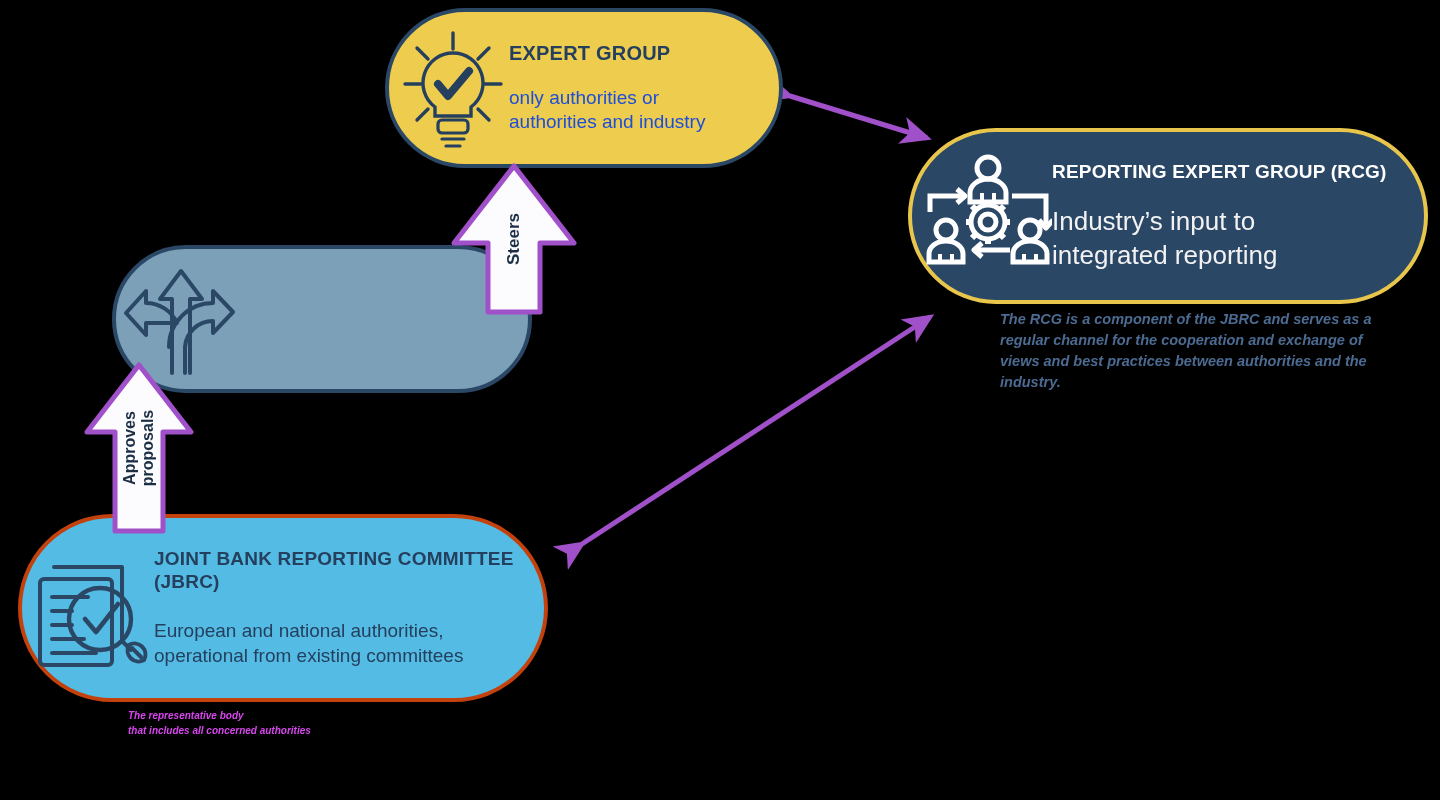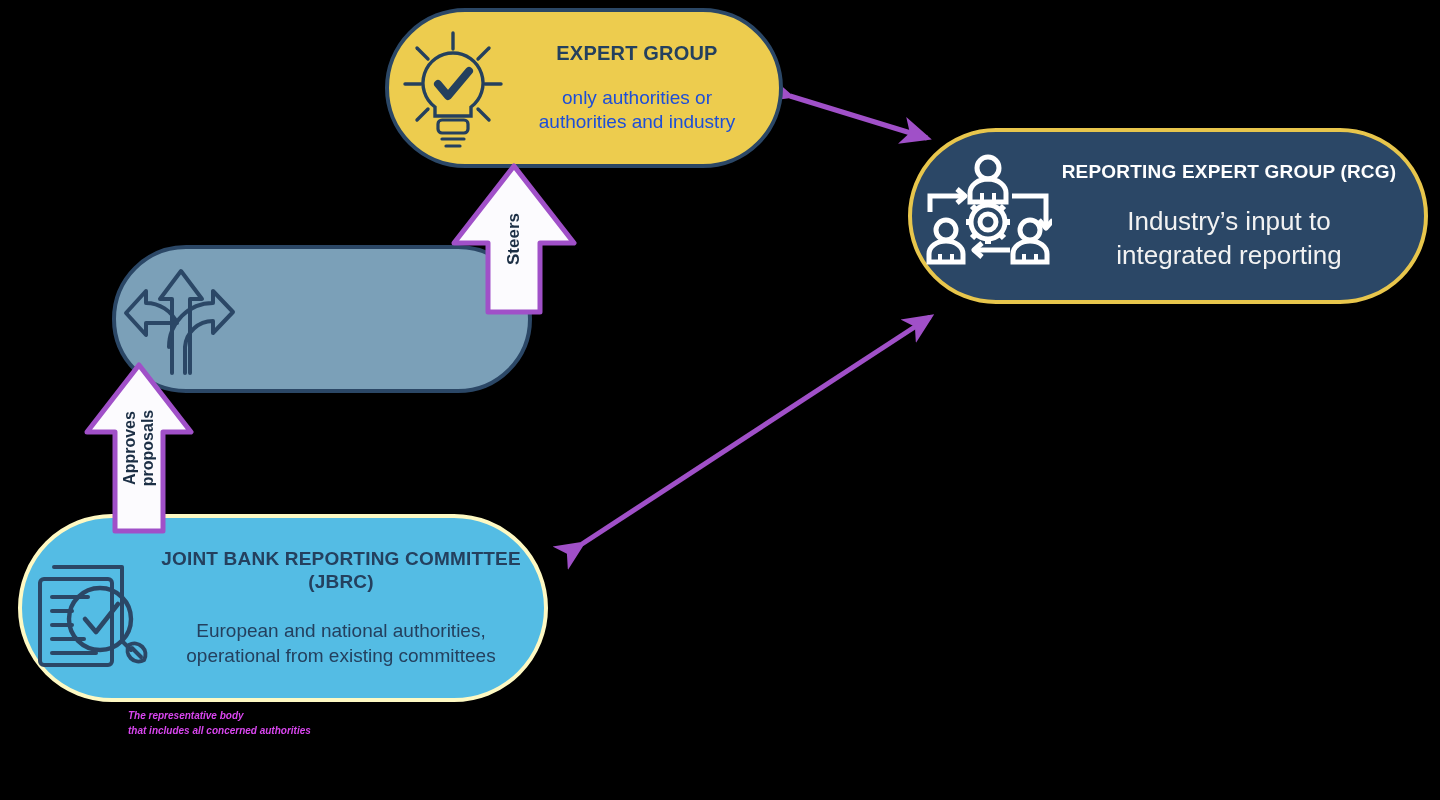--- a/index.html
+++ b/index.html
@@ -13,21 +13,21 @@
   .node{ position:absolute; box-sizing:border-box; }
 
   
   .pill{
     border-radius:999px;
     display:flex;
     align-items:center;
     box-sizing:border-box;
   }
   .pill .icon{ flex:0 0 auto; display:flex; align-items:center; justify-content:center; }
-  .pill .txt{ flex:1 1 auto; text-align:center; }
+  .pill .txt{ flex:1 1 auto; text-align:left; }
   .title{
     font-weight:bold;
     letter-spacing:.2px;
     line-height:1.22;
   }
   .sub{ line-height:1.3; }
 
   
   #expert{
     left:385px; top:8px; width:398px; height:160px;
@@ -55,21 +55,21 @@
     border:4px solid #2B4766;
     padding:0 16px 0 6px;
   }
   #steering .title{ color:#24405E; font-size:18px; margin-bottom:18px; }
   #steering .sub{ color:#32536F; font-size:19px; }
 
   
   #jbrc{
     left:18px; top:514px; width:530px; height:188px;
     background:#54BCE4;
-    border:4px solid #fef9c3;
+    border:4px solid #c2410c;
     padding:0 16px 0 10px;
   }
   #jbrc .title{ color:#24405E; font-size:19px; margin-bottom:26px; }
   #jbrc .sub{ color:#24405E; font-size:19px; }
 
   
   .caption{
     position:absolute;
     font-style:italic;
     font-weight:bold;
@@ -256,14 +256,15 @@
   <div class="blockarrow" id="arr-approves">
     <svg width="110" height="172" viewBox="0 0 110 172" xmlns="http://www.w3.org/2000/svg">
       <path d="M55 3 L107 70 H79 V169 H31 V70 H3 Z" fill="#FCFBFE" stroke="#A050C8" stroke-width="5" stroke-linejoin="round"></path>
     </svg>
     <span class="lbl">Approves
 proposals</span>
   </div>
 
   <div class="caption" id="cap-jbrc">The representative body
 that includes all concerned authorities</div>
+  <div class="caption" id="cap-rcg">The RCG is a component of the JBRC and serves as a regular channel for the cooperation and exchange of views and best practices between authorities and the industry.</div>
 
 </div>
 
 </body></html>

